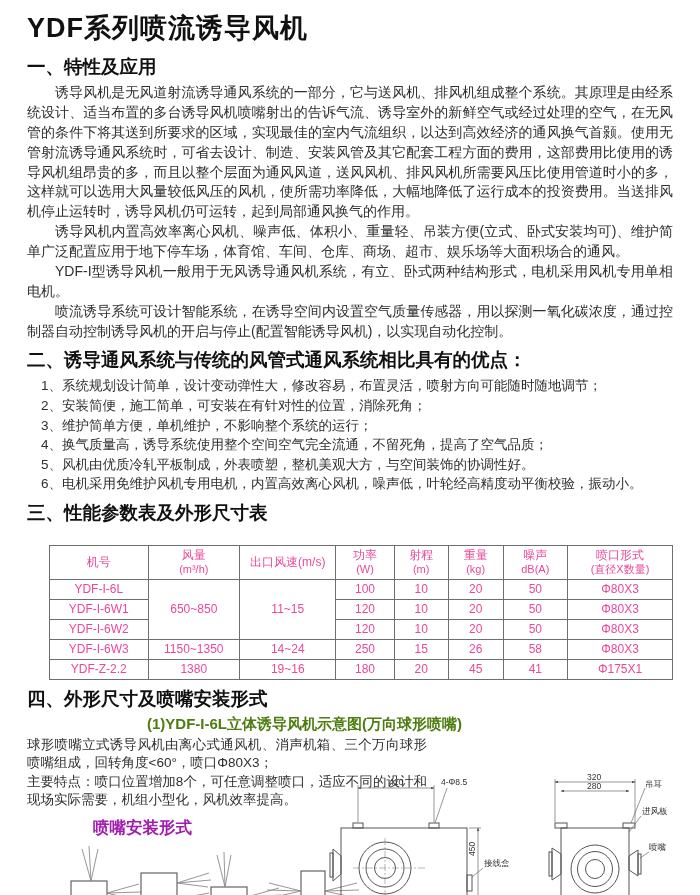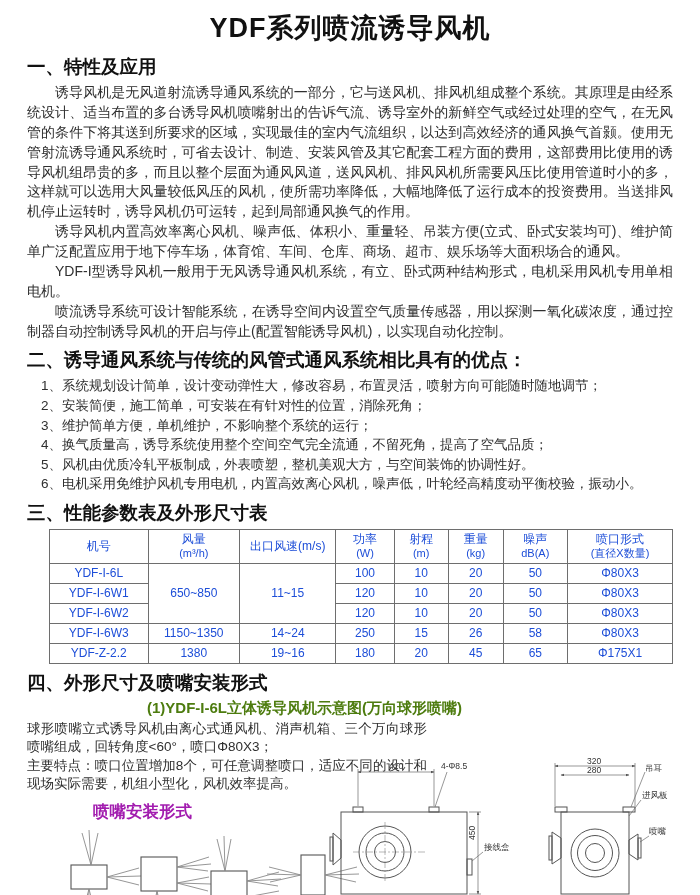--- a/index.html
+++ b/index.html
@@ -8,21 +8,20 @@
     width:700px;height:895px;
     margin:0 auto;
     background:#fff;
     color:#2f2f2f;
     font-family:"Liberation Sans","DejaVu Sans",sans-serif;
     box-sizing:border-box;
     padding:8px 27px 0 27px;
     overflow:hidden;
   }
   .doc-title{
-    text-align:center;
     font-size:27px;
     font-weight:bold;
     color:#111;
     margin:2px 0 8px 0;
     letter-spacing:1px;
   }
   .sec-heading{
     font-size:18.5px;
     font-weight:bold;
     color:#111;
@@ -36,23 +35,23 @@
     margin:0;
   }
   .adv-list{margin:1px 0 2px 0;}
   .adv-item{
     font-size:13.5px;
     line-height:1.45;
     margin:0 0 0 14px;
   }
   .perf-table{
     border-collapse:collapse;
-    margin:4px 0 0 22px;
+    margin:20px 0 0 22px;
     font-size:12px;
-    color:#1d4ed8;
+    color:#ec4899;
   }
   .perf-table th,.perf-table td{
     border:1px solid #6e6e6e;
     padding:2px 4px;
     text-align:center;
     vertical-align:middle;
     line-height:1.25;
     background:#fff;
   }
   .perf-table th{font-weight:normal;}
@@ -188,21 +187,21 @@
         <td>58</td>
         <td>Φ80X3</td>
       </tr>
       <tr>
         <td>YDF-Z-2.2</td>
         <td>1380</td>
         <td>19~16</td>
         <td>180</td>
         <td>20</td>
         <td>45</td>
-        <td>65</td>
+        <td>41</td>
         <td>Φ175X1</td>
       </tr>
     </tbody>
   </table>
 
   <div class="section4">
     <div class="sec-heading">四、外形尺寸及喷嘴安装形式</div>
     <div class="s4-sub">(1)YDF-I-6L立体诱导风机示意图(万向球形喷嘴)</div>
     <div class="s4-text">
       <p>球形喷嘴立式诱导风机由离心式通风机、消声机箱、三个万向球形喷嘴组成，回转角度&lt;60°，喷口Φ80X3；</p>

